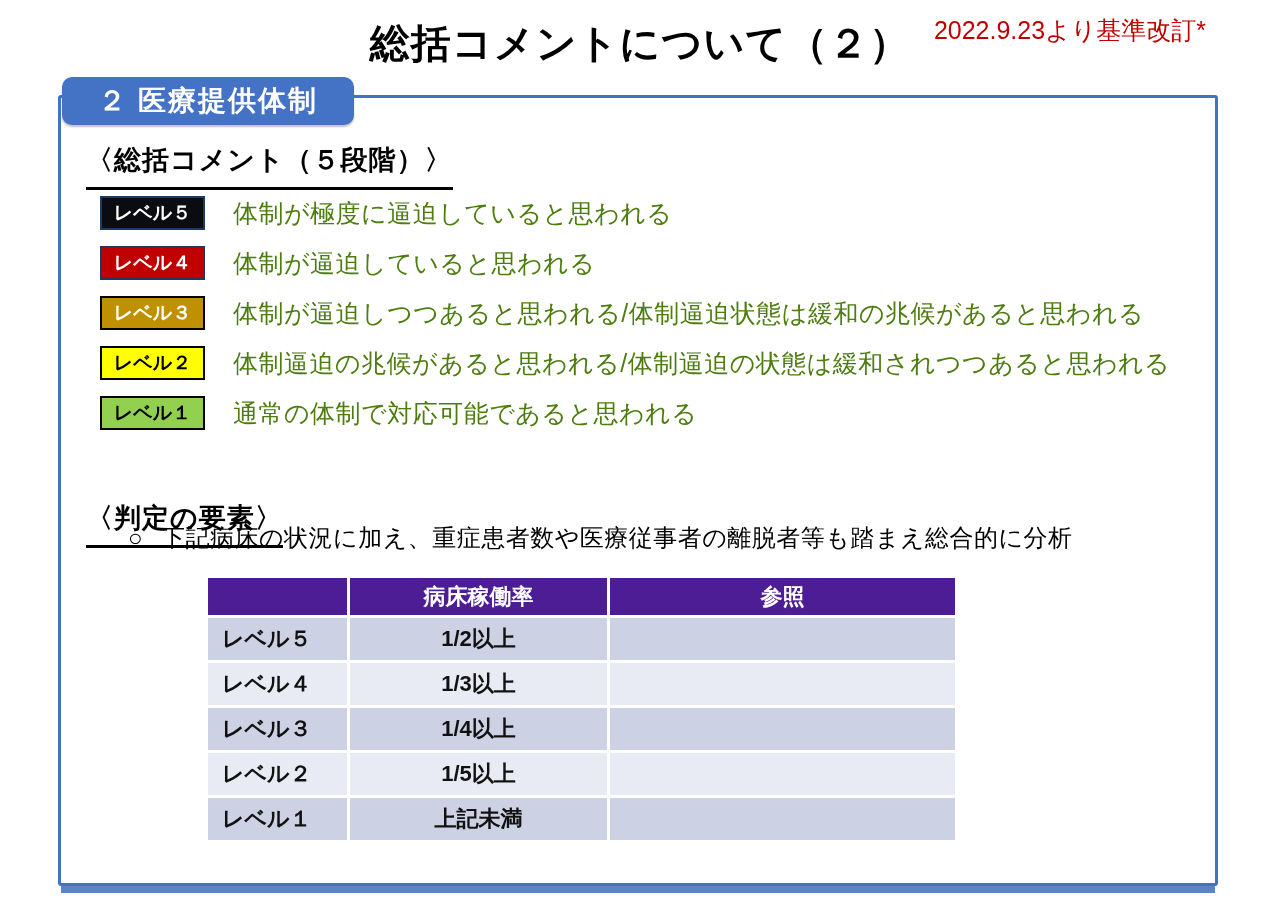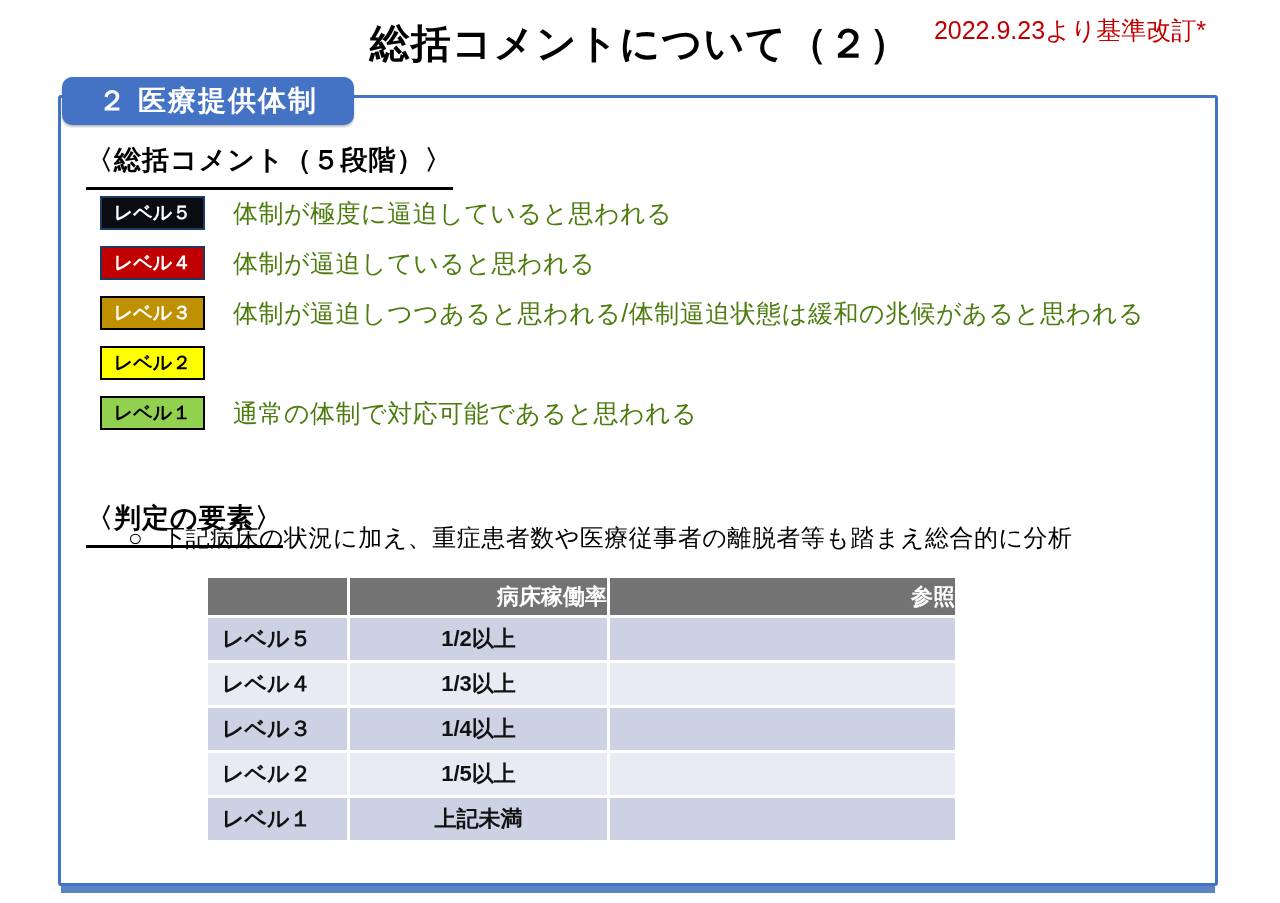--- a/index.html
+++ b/index.html
@@ -67,22 +67,22 @@
     position:absolute; left:205px; top:575px;
     border-collapse:collapse;
     table-layout:fixed;
   }
   .criteria-table th, .criteria-table td {
     border:3px solid #ffffff;
     font-size:22px; font-weight:bold;
     overflow:hidden; white-space:nowrap;
   }
   .criteria-table th {
-    background:#737373; color:#fff;
-    height:40px; text-align:right;
+    background:#4c1d95; color:#fff;
+    height:40px; text-align:center;
   }
   .criteria-table td { height:45px; text-align:center; color:#111; }
   .criteria-table td:first-child { text-align:left; padding-left:14px; }
   .criteria-table tr.band-dark td  { background:#ccd1e4; }
   .criteria-table tr.band-light td { background:#e9ebf4; }
   .col-level { width:142px; }
   .col-rate  { width:260px; }
   .col-ref   { width:348px; }
 </style>
 </head>
@@ -104,20 +104,21 @@
   <div class="level-row">
     <span class="level-badge" style="background: rgb(192, 0, 0); border-color: rgb(31, 56, 100); color: rgb(255, 255, 255);">レベル４</span>
     <span class="level-desc">体制が逼迫していると思われる</span>
   </div>
   <div class="level-row">
     <span class="level-badge" style="background: rgb(191, 144, 0); border-color: rgb(0, 0, 0); color: rgb(255, 255, 255);">レベル３</span>
     <span class="level-desc">体制が逼迫しつつあると思われる/体制逼迫状態は緩和の兆候があると思われる</span>
   </div>
   <div class="level-row">
     <span class="level-badge" style="background: rgb(255, 255, 0); border-color: rgb(0, 0, 0); color: rgb(0, 0, 0);">レベル２</span>
+    <span class="level-desc">体制逼迫の兆候があると思われる/体制逼迫の状態は緩和されつつあると思われる</span>
   </div>
   <div class="level-row">
     <span class="level-badge" style="background: rgb(146, 208, 80); border-color: rgb(0, 0, 0); color: rgb(0, 0, 0);">レベル１</span>
     <span class="level-desc">通常の体制で対応可能であると思われる</span>
   </div>
 </div>
 
 <div class="heading heading-criteria">〈判定の要素〉</div>
 
 <div class="criteria-bullet">

